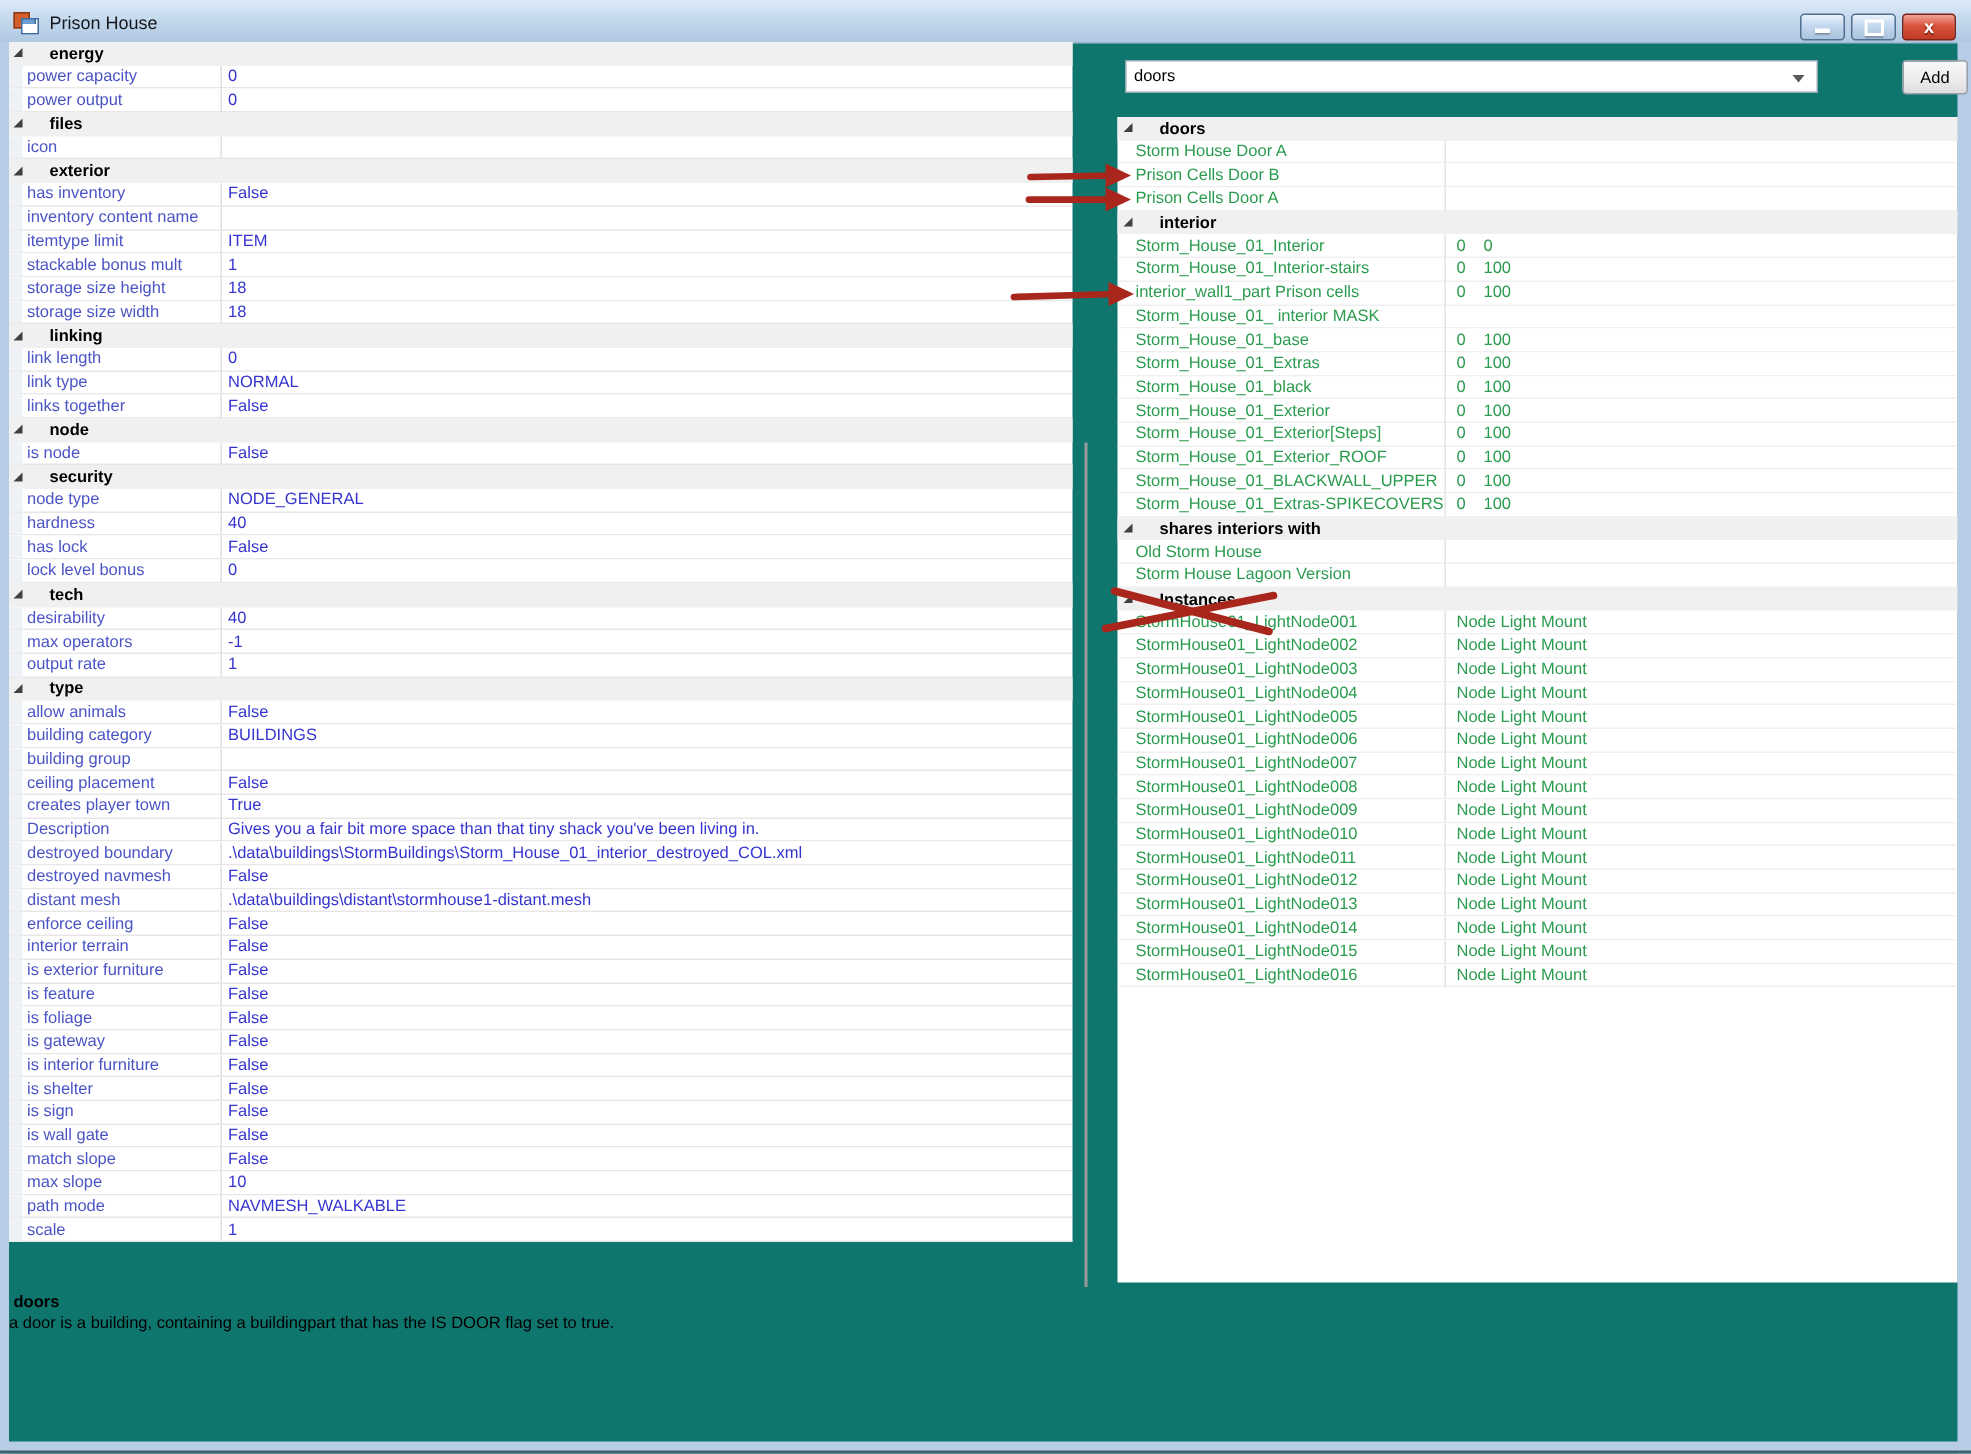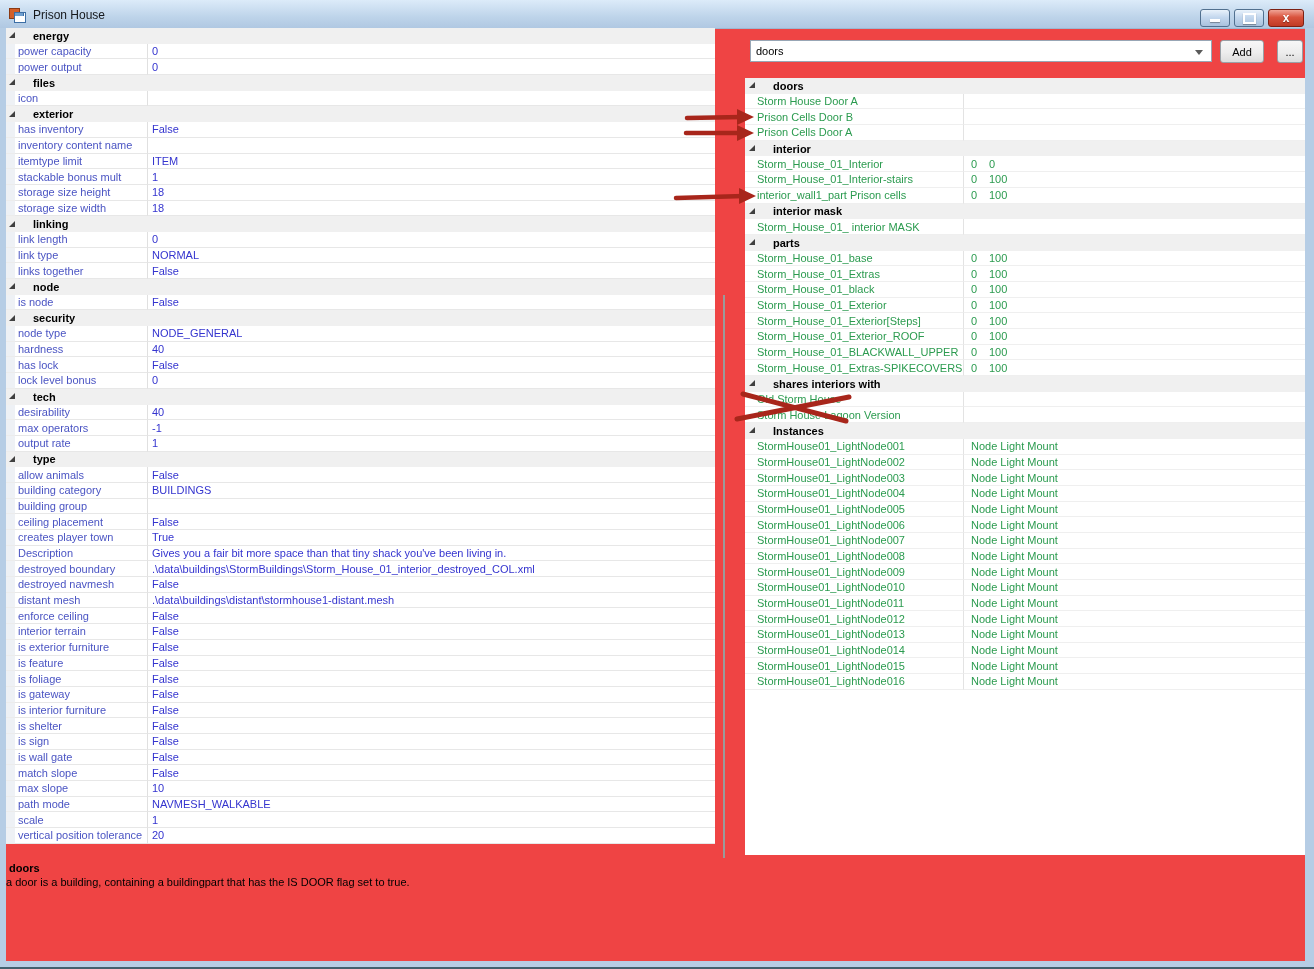--- a/index.html
+++ b/index.html
@@ -1,16 +1,16 @@
 <!DOCTYPE html>
 <html><head>
 <meta charset="utf-8">
 <style>
   html,body{margin:0;padding:0;}
-  .page{position:relative;width:1314px;height:969px;background:#ef4444;
+  .page{position:relative;width:1314px;height:969px;background:#0f766e;
         font-family:"Liberation Sans",sans-serif;font-size:11px;color:#000;overflow:hidden;}
   
   .titlebar{position:absolute;left:0;top:0;width:1314px;height:28px;
             background:linear-gradient(#dcebf9,#bed4ea 60%,#b0c8e2);
             border-bottom:1px solid #9db7d1;display:flex;align-items:center;}
   .app-icon{width:17px;height:16px;margin:2px 7px 0 9px;position:relative;}
   .app-icon .w1{position:absolute;left:0;top:1px;width:9px;height:9px;background:#d35f2a;border:1px solid #8a3a14;}
   .app-icon .w2{position:absolute;left:5px;top:5px;width:10px;height:9px;background:#fff;border:1px solid #3c6ea5;}
   .app-icon .w2b{position:absolute;left:5px;top:5px;width:10px;height:3px;background:#6f9fd0;border:1px solid #3c6ea5;border-bottom:none;box-sizing:border-box;height:4px;}
   .title-text{font-size:12px;color:#15181c;margin-top:1px;}
@@ -41,21 +41,21 @@
   
   .helpbox{position:absolute;left:6px;top:862px;width:715px;}
   .help-title{font-weight:bold;padding-left:3px;}
   .help-text{margin-top:2px;}
   
   .combo{position:absolute;left:750px;top:40px;width:462px;height:22px;background:#fff;border:1px solid #98a6b5;
          box-sizing:border-box;display:flex;align-items:center;padding-left:5px;}
   .combo-chevron{position:absolute;right:8px;top:9px;width:0;height:0;border-left:4px solid transparent;
                  border-right:4px solid transparent;border-top:5px solid #5a5a5a;}
   .btn{position:absolute;height:23px;border:1px solid #9aa0a6;border-radius:3px;box-sizing:border-box;
-       background:linear-gradient(#f7f7f7,#ededed 55%,#dddddd);display:flex;align-items:center;justify-content:center;}
+       background:linear-gradient(#f7f7f7,#ededed 55%,#dddddd);display:flex;align-items:center;justify-content:center;margin-left:48px;}
   .btn.add{left:1220px;top:40px;width:44px;}
   .btn.dots{left:1277px;top:40px;width:26px;}
   .rgrid{position:absolute;left:745px;top:78px;width:560px;height:777px;background:#fff;}
   .r-name{width:218px;height:100%;flex:none;display:flex;align-items:center;padding-left:12px;box-sizing:border-box;
           color:#2b9b4f;border-bottom:1px solid #efefef;white-space:nowrap;overflow:hidden;}
   .r-val{flex:1;height:100%;display:flex;align-items:center;padding-left:7px;box-sizing:border-box;
          color:#2b9b4f;border-bottom:1px solid #efefef;border-left:1px solid #e3e3e3;white-space:nowrap;overflow:hidden;}
   .r-v1{display:inline-block;width:18px;}
   .rgrid .tri{margin-left:4px;}
   
@@ -330,25 +330,20 @@
       <div class="row">
         <span class="cell-margin"></span>
         <span class="cell-name">path mode</span>
         <span class="cell-value">NAVMESH_WALKABLE</span>
       </div>
       <div class="row">
         <span class="cell-margin"></span>
         <span class="cell-name">scale</span>
         <span class="cell-value">1</span>
       </div>
-      <div class="row">
-        <span class="cell-margin"></span>
-        <span class="cell-name">vertical position tolerance</span>
-        <span class="cell-value">20</span>
-      </div>
     </div>
   <div class="pg-scrollline"></div>
 
   <div class="helpbox">
     <div class="help-title">doors</div>
     <div class="help-text">a door is a building, containing a buildingpart that has the IS DOOR flag set to true.</div>
   </div>
 
   <div class="combo">
     <span>doors</span>
@@ -405,34 +400,26 @@
           <span>100</span>
         </span>
       </div>
       <div class="row">
         <span class="r-name">interior_wall1_part Prison cells</span>
         <span class="r-val">
           <span class="r-v1">0</span>
           <span>100</span>
         </span>
       </div>
-      <div class="row cat-row">
-        <span class="tri"></span>
-        <span class="cat-label">interior mask</span>
-      </div>
       <div class="row">
         <span class="r-name">Storm_House_01_ interior MASK</span>
         <span class="r-val">
           <span class="r-v1"></span>
           <span></span>
         </span>
-      </div>
-      <div class="row cat-row">
-        <span class="tri"></span>
-        <span class="cat-label">parts</span>
       </div>
       <div class="row">
         <span class="r-name">Storm_House_01_base</span>
         <span class="r-val">
           <span class="r-v1">0</span>
           <span>100</span>
         </span>
       </div>
       <div class="row">
         <span class="r-name">Storm_House_01_Extras</span>

